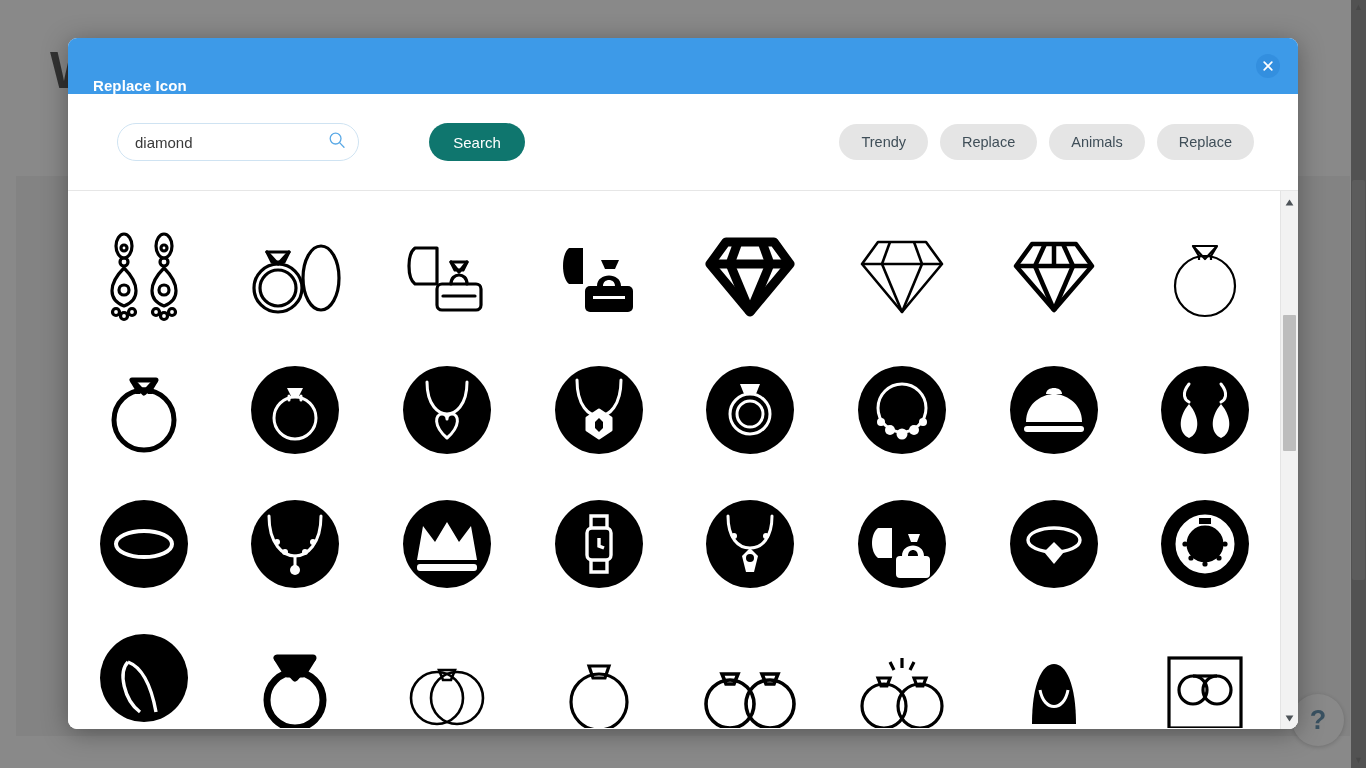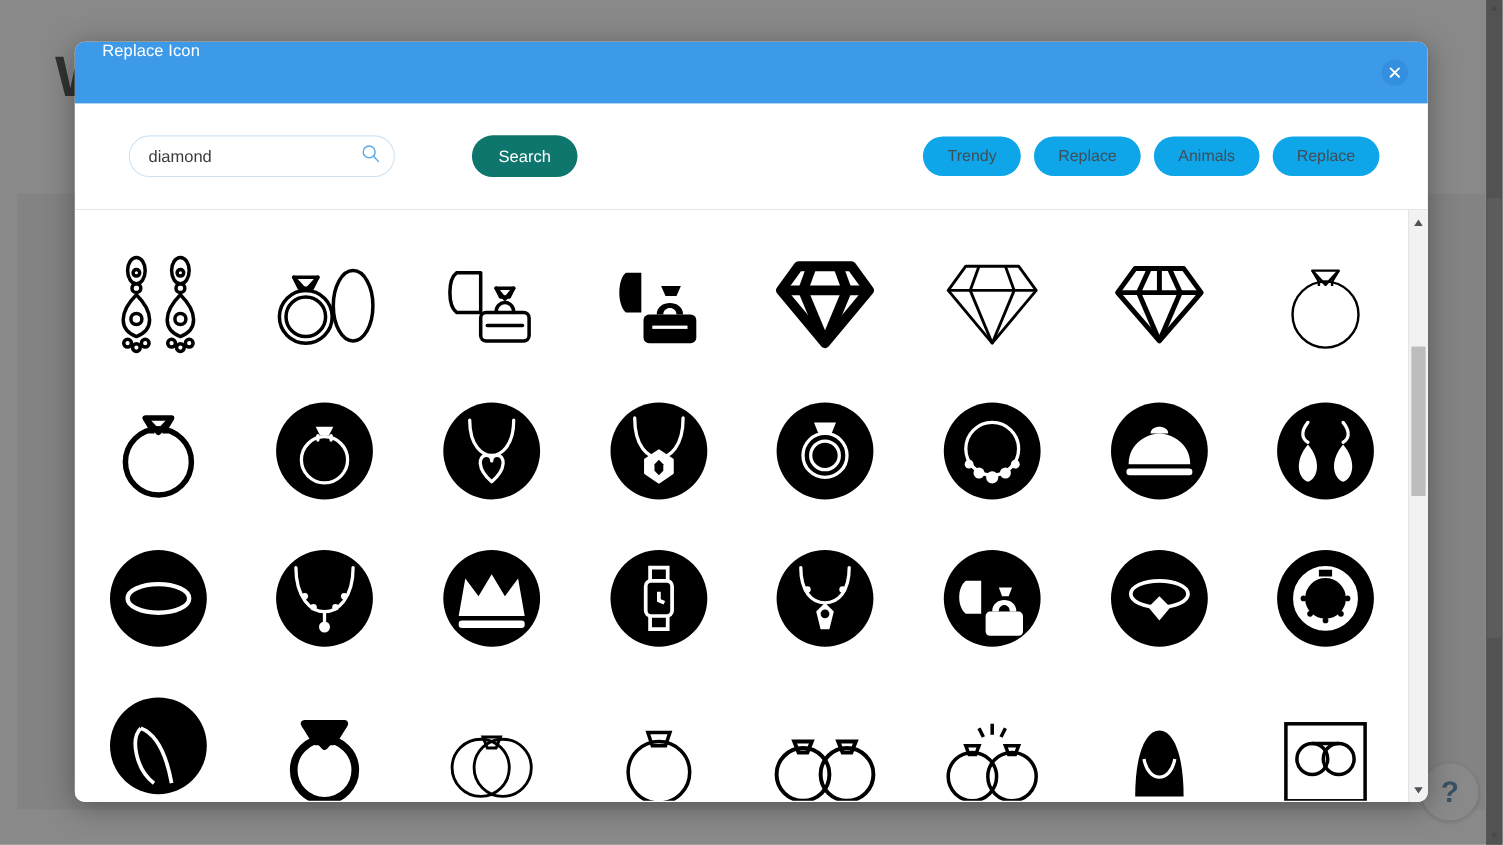--- a/index.html
+++ b/index.html
@@ -83,22 +83,23 @@
     display: flex;
     flex-direction: column;
   }
 
   
   #modal-header {
     height: 56px;
     background: #3d9ae8;
     flex: 0 0 56px;
     display: flex;
-    align-items: flex-start;
+    align-items: flex-end;
     position: relative;
+    font-weight: bold;
   }
   #modal-title {
     color: #ffffff;
     font-size: 15px;
     margin-left: 25px;
     letter-spacing: 0.1px;
   }
   #close-btn {
     position: absolute;
     right: 18px; top: 50%;
@@ -161,21 +162,21 @@
   #chips {
     margin-left: auto;
     display: flex;
     gap: 12px;
   }
   .chip {
     height: 36px;
     padding: 0 22px;
     border: none;
     border-radius: 18px;
-    background: #0ea5e9;
+    background: #e5e5e5;
     color: #3f4e58;
     font-size: 14.5px;
     font-family: "Liberation Sans", sans-serif;
     cursor: pointer;
     display: flex;
     align-items: center;
   }
 
   
   #results-wrap {

